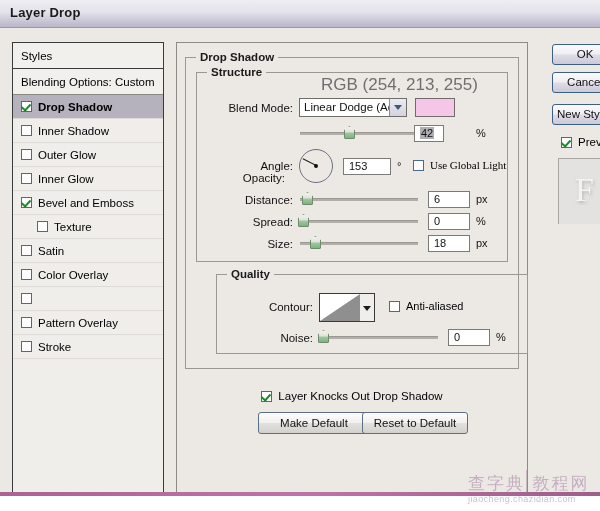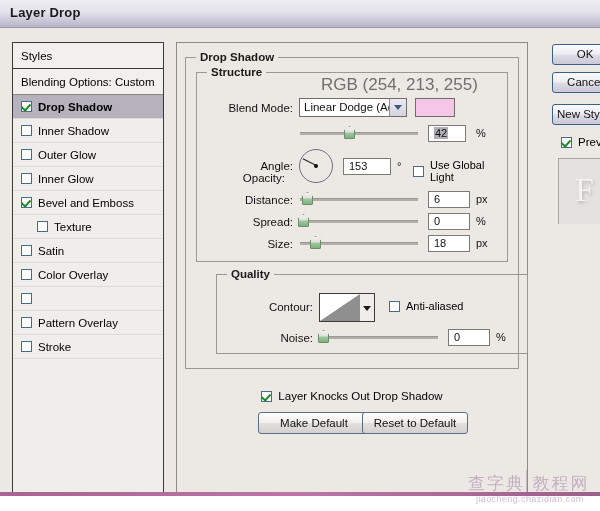--- a/index.html
+++ b/index.html
@@ -428,21 +428,20 @@
     white-space: nowrap;
   }
   #watermark .en {
     position: absolute;
     left: 0; top: 20px;
     font-size: 9px;
     line-height: 10px;
     color: #8e5f8e;
     letter-spacing: 0.4px;
     white-space: nowrap;
-    margin-left: 8px;
   }
   #watermark .divider {
     position: absolute;
     left: 58px; top: -4px;
     width: 1px; height: 22px;
     background: #9a7a9a;
   }
 </style>
 </head>
 <body>
@@ -523,37 +522,37 @@
             </div>
             <div id="color-swatch" style="left: 218px; top: 1px; background: rgb(245, 198, 232);"></div>
           </div>
 
           <div class="row" style="top:50px;">
             <div class="lbl" style="left:0; width:88px;margin-top:44px;">Opacity:</div>
             <div class="slider" style="left:103px; top:3px; width:118px;">
               <div class="track"></div>
               <div class="thumb" style="left:44px;"></div>
             </div>
-            <div class="numfield" style="left:231px; top:2px; width:38px;">
+            <div class="numfield" style="left:217px; top:2px; width:30px;">
               <span class="sel">42</span>
             </div>
             <div class="unit" style="left:279px; top:2px;">%</div>
           </div>
 
           <div class="row" style="top:74px; height:38px;">
             <div class="lbl" style="left:8px; width:88px; line-height:38px;">Angle:</div>
             <div id="angle-dial" style="left:102px; top:2px;">
               <div class="needle" id="angle-needle" style="transform: rotate(-153deg);"></div>
               <div class="hub"></div>
             </div>
             <div class="numfield" style="left:146px; top:11px; width:48px; line-height:15px;">
               <span>153</span>
             </div>
             <div class="unit" style="left:200px; top:11px;">°</div>
-            <div style="position:absolute; left:216px; top:12px; display:flex; align-items:center;">
+            <div style="position:absolute; left:216px; top:12px; display:flex; align-items:center;font-family:Liberation Serif, serif;">
               <span class="cb"></span>
               <span>Use Global Light</span>
             </div>
           </div>
 
           <div class="row" style="top:116px;">
             <div class="lbl" style="left:8px; width:88px;">Distance:</div>
             <div class="slider" style="left:103px; top:3px; width:118px;">
               <div class="track"></div>
               <div class="thumb" style="left:2px;"></div>

